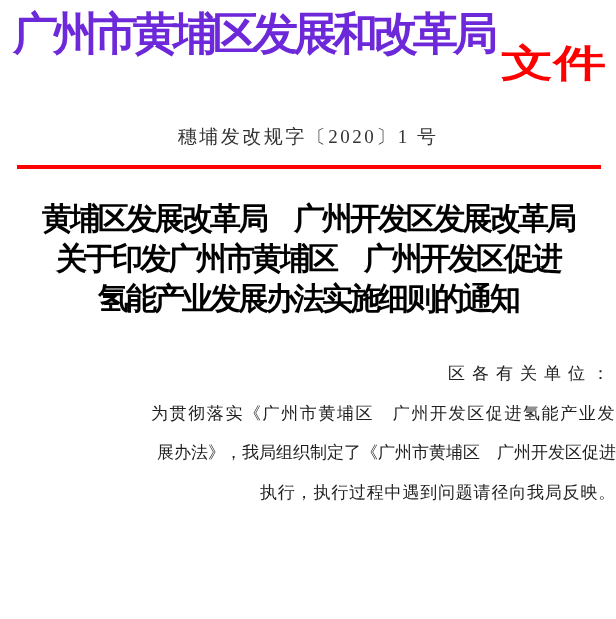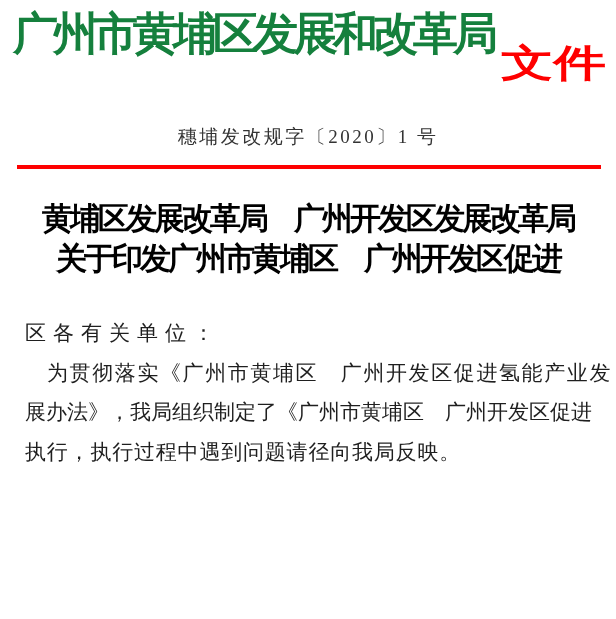--- a/index.html
+++ b/index.html
@@ -16,21 +16,21 @@
     font-family: "Liberation Serif", "DejaVu Serif", serif;
   }
 
   
   .letterhead {
     position: relative;
     padding: 4px 0 0 13px;
     height: 120px;
   }
   .agency-line {
-    color: #15803d;
+    color: #6d28d9;
     font-weight: bold;
     font-size: 45px;
     line-height: 60px;
     letter-spacing: -5px;
     white-space: nowrap;
   }
   .doc-type {
     position: absolute;
     right: 10px;
     top: 44px;
@@ -73,23 +73,24 @@
   .title-line {
     display: block;
     line-height: 40px;
     white-space: nowrap;
   }
 
   
   .body-text {
     margin-top: 35px;
     padding-left: 25px;
-    font-size: 21px;
+    font-size: 17px;
     line-height: 39.5px;
     color: #1f1f1f;
+    text-align: right;
   }
   .salutation {
     letter-spacing: 7px;
     white-space: nowrap;
   }
   .para-line {
     white-space: nowrap;
   }
   .para-line-1 { padding-left: 22px; letter-spacing: 1.6px; }
   .para-line-2 { letter-spacing: 0px; }
@@ -106,20 +107,21 @@
     <div class="doc-type">文件</div>
   </div>
 
   <div class="doc-number">穗埔发改规字〔2020〕1 号</div>
 
   <div class="red-rule"></div>
 
   <h1 class="title">
     <span class="title-line">黄埔区发展改革局　广州开发区发展改革局</span>
     <span class="title-line">关于印发广州市黄埔区　广州开发区促进</span>
+    <span class="title-line">氢能产业发展办法实施细则的通知</span>
   </h1>
 
   <div class="body-text">
     <div class="salutation">区各有关单位：</div>
     <div class="para-line para-line-1">为贯彻落实《广州市黄埔区　广州开发区促进氢能产业发</div>
     <div class="para-line para-line-2">展办法》，我局组织制定了《广州市黄埔区　广州开发区促进</div>
     <div class="para-line para-line-4">执行，执行过程中遇到问题请径向我局反映。</div>
   </div>
 
 </div>

